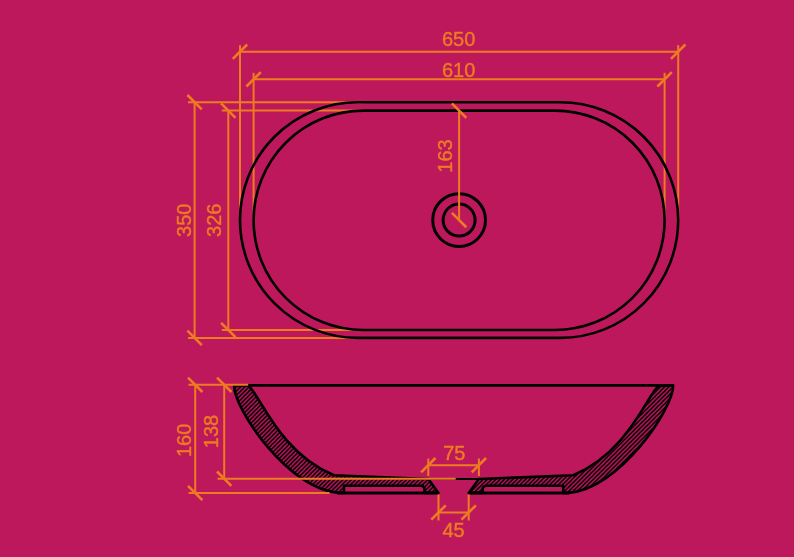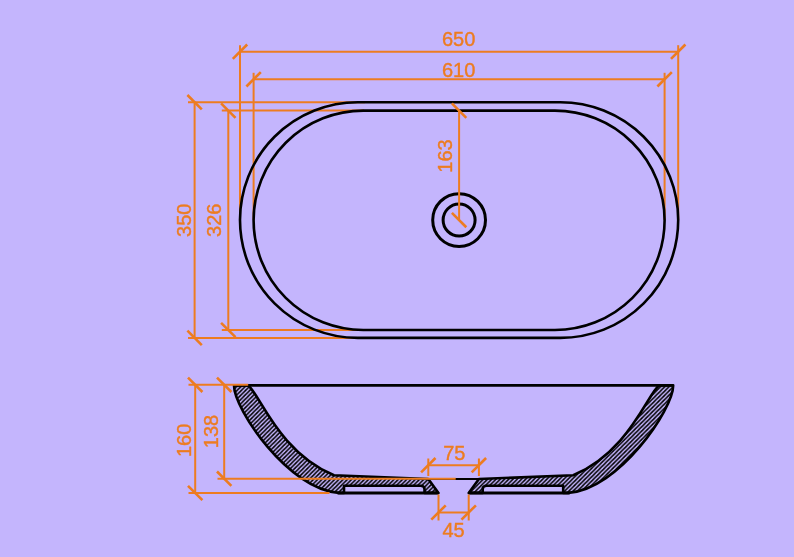--- a/index.html
+++ b/index.html
@@ -1,16 +1,16 @@
 <!DOCTYPE html>
 <html><head>
 <meta charset="utf-8">
 <style>
   html,body{margin:0;padding:0;background:#ffffff;}
-  #page{width:794px;height:557px;position:relative;background:#c4b5fd;overflow:hidden;}
+  #page{width:794px;height:557px;position:relative;background:#be185d;overflow:hidden;}
   svg{display:block;}
   text{font-family:"Liberation Sans", sans-serif;font-size:20px;fill:#ED7C20;stroke:#ED7C20;stroke-width:0.4;}
 </style>
 </head>
 <body>
 <div id="page">
 <svg width="794" height="557" viewBox="0 0 794 557">
 <defs>
 <pattern id="hatch" patternUnits="userSpaceOnUse" width="4.24" height="4.24">
   <path d="M-1.06,1.06 L1.06,-1.06 M0,4.24 L4.24,0 M3.18,5.3 L5.3,3.18" stroke="#000" stroke-width="1.5" fill="none"></path>

